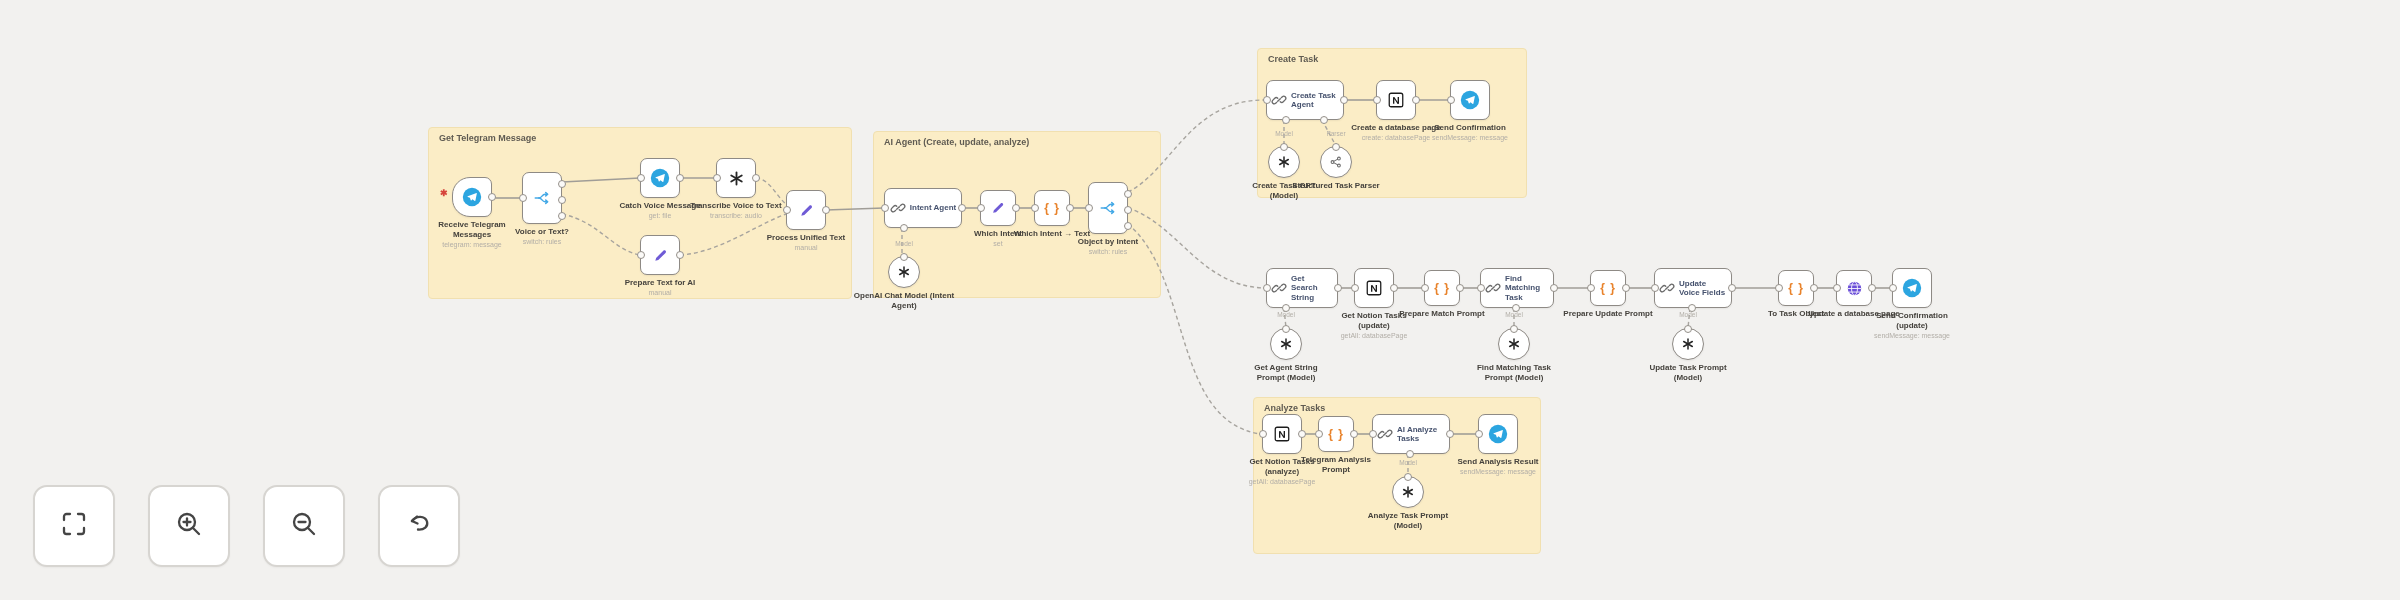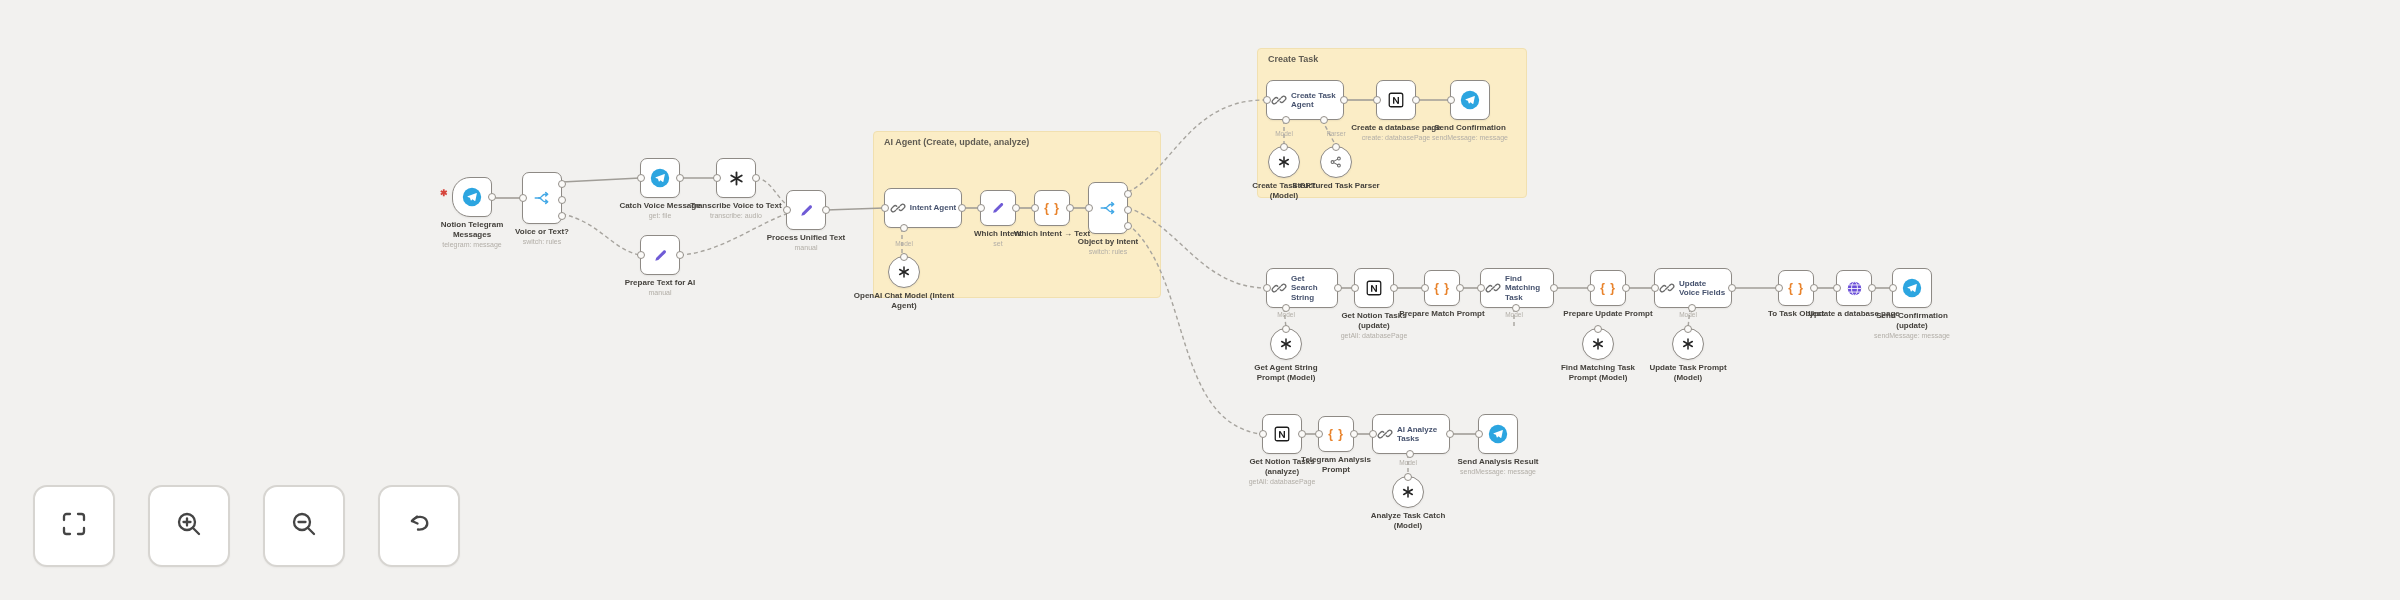--- a/index.html
+++ b/index.html
@@ -52,25 +52,31 @@
   
   .ctrl{position:absolute;width:78px;height:78px;background:#fff;border:2px solid #d7d5d1;
         border-radius:14px;display:flex;align-items:center;justify-content:center;z-index:5;
         box-shadow:0 1px 2px rgba(0,0,0,.04);cursor:pointer;}
 </style>
 </head>
 <body>
 
 <div class="stage">
 
+  <div class="group" style="left:428px;top:127px;width:422px;height:170px">
+    <span class="gtitle">Get Telegram Message</span>
+  </div>
   <div class="group" style="left:873px;top:131px;width:286px;height:165px">
     <span class="gtitle">AI Agent (Create, update, analyze)</span>
   </div>
   <div class="group" style="left:1257px;top:48px;width:268px;height:148px">
     <span class="gtitle">Create Task</span>
+  </div>
+  <div class="group" style="left:1253px;top:397px;width:286px;height:155px">
+    <span class="gtitle">Analyze Tasks</span>
   </div>
 
   <svg class="edges" width="2400" height="600">
     <path class="e" d="M492 198 H522"></path>
     <path class="e" d="M562 182 L640 178"></path>
     <path class="e" d="M680 178 H716"></path>
     <path class="e" d="M826 210 L884 208"></path>
     <path class="e" d="M962 208 H980"></path>
     <path class="e" d="M1016 208 H1034"></path>
     <path class="e" d="M1070 208 H1088"></path>
@@ -105,21 +111,21 @@
   <span class="badge" style="left:440px;top:188px">✱</span>
 
   <div class="node trigger no-in" style="left:452px;top:177px">
     <span class="ic">
       <svg viewBox="0 0 24 24" width="20" height="20">
           <circle cx="12" cy="12" r="11" fill="#2CA5E0"></circle>
           <path fill="#fff" d="M17.4 7.1 6.9 11.2c-.5.2-.5.6 0 .8l2.6.8 1 3.1c.2.5.4.5.7.2l1.4-1.4 2.7 2c.4.2.7.1.8-.4l1.7-8.5c.1-.6-.2-.8-.4-.7z"></path>
         </svg>
     </span>
     <div class="nlabel">
-      <span class="t">Notion Telegram Messages</span>
+      <span class="t">Receive Telegram Messages</span>
       <span class="s">telegram: message</span>
     </div>
   </div>
 
   <div class="node tall" style="left:522px;top:172px">
     <span class="ic">
       <svg viewBox="0 0 24 24" width="18" height="18" fill="none" stroke="#45a9e6" stroke-width="2" stroke-linecap="round" stroke-linejoin="round">
           <path d="M3 12h5"></path>
           <path d="M8 12c4 0 4-5 8-5h3"></path>
           <path d="M8 12c4 0 4 5 8 5h3"></path>
@@ -366,21 +372,21 @@
       <svg viewBox="0 0 24 24" width="16" height="16" fill="none" stroke="#6b6b6b" stroke-width="2" stroke-linecap="round">
           <path d="M10 14 14 10"></path>
           <path d="M8.5 15.5 7 17a3.2 3.2 0 0 1-4.5-4.5l3.1-3.1a3.2 3.2 0 0 1 4.5 0"></path>
           <path d="M15.5 8.5 17 7a3.2 3.2 0 0 1 4.5 4.5l-3.1 3.1a3.2 3.2 0 0 1-4.5 0"></path>
         </svg>
     </span>
     <span class="at">Find Matching Task</span>
     <span class="bp" style="left:31px"></span>
   </div>
   <span class="pcap" style="left:1514px;top:314px">Model</span>
-  <div class="node circle" style="left:1582px;top:328px">
+  <div class="node circle" style="left:1498px;top:328px">
     <span class="ic">
       <svg viewBox="0 0 24 24" width="14" height="14" stroke="#262626" stroke-width="2.6" stroke-linecap="round">
           <line x1="12" y1="3.5" x2="12" y2="20.5"></line>
           <line x1="4.6" y1="7.75" x2="19.4" y2="16.25"></line>
           <line x1="4.6" y1="16.25" x2="19.4" y2="7.75"></line>
         </svg>
     </span>
     <div class="nlabel">
       <span class="t">Find Matching Task Prompt (Model)</span>
     </div>
@@ -487,21 +493,21 @@
   <span class="pcap" style="left:1408px;top:462px">Model</span>
   <div class="node circle" style="left:1392px;top:476px">
     <span class="ic">
       <svg viewBox="0 0 24 24" width="14" height="14" stroke="#262626" stroke-width="2.6" stroke-linecap="round">
           <line x1="12" y1="3.5" x2="12" y2="20.5"></line>
           <line x1="4.6" y1="7.75" x2="19.4" y2="16.25"></line>
           <line x1="4.6" y1="16.25" x2="19.4" y2="7.75"></line>
         </svg>
     </span>
     <div class="nlabel">
-      <span class="t">Analyze Task Catch (Model)</span>
+      <span class="t">Analyze Task Prompt (Model)</span>
     </div>
   </div>
 
   <div class="node no-out" style="left:1478px;top:414px">
     <span class="ic">
       <svg viewBox="0 0 24 24" width="20" height="20">
           <circle cx="12" cy="12" r="11" fill="#2CA5E0"></circle>
           <path fill="#fff" d="M17.4 7.1 6.9 11.2c-.5.2-.5.6 0 .8l2.6.8 1 3.1c.2.5.4.5.7.2l1.4-1.4 2.7 2c.4.2.7.1.8-.4l1.7-8.5c.1-.6-.2-.8-.4-.7z"></path>
         </svg>
     </span>

